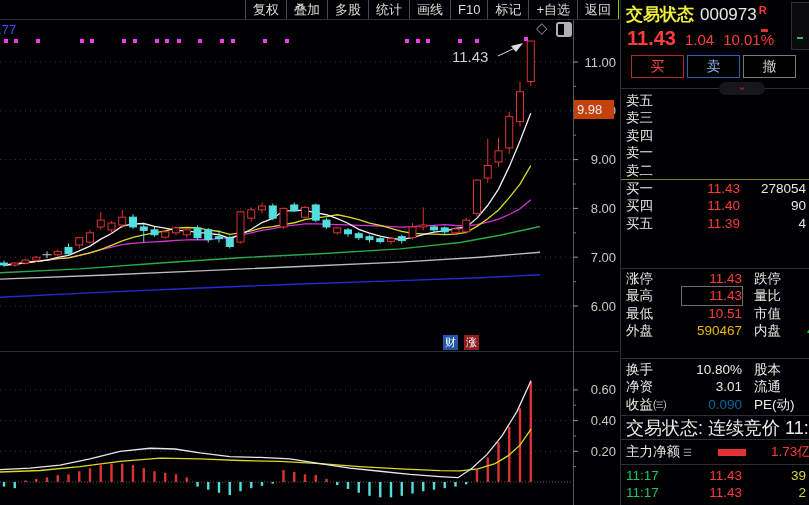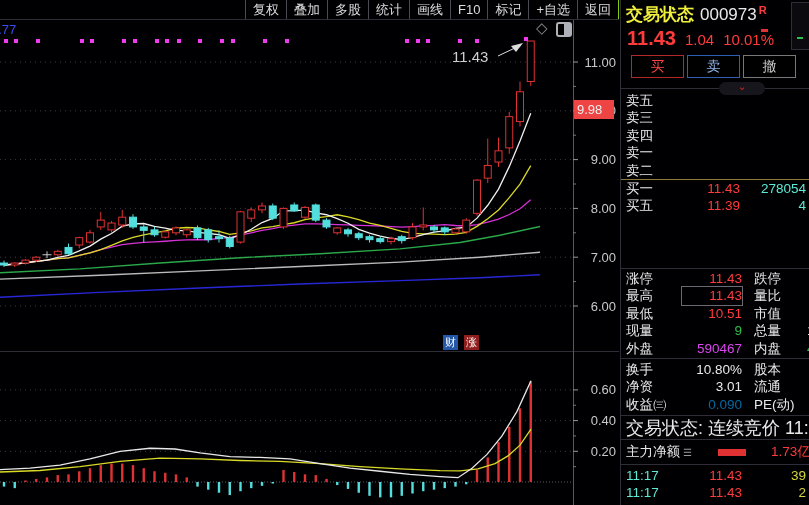--- a/index.html
+++ b/index.html
@@ -10,21 +10,21 @@
   
   #toolbar{position:absolute;top:0;right:190px;height:19px;display:flex;z-index:5;}
   .tb-item{color:#dcdcdc;font-size:13px;line-height:19px;padding:0 7px;
            border-left:1px solid #4a4a55;white-space:nowrap;cursor:default;}
   .tb-item:last-child{border-right:1px solid #84cc16;}
 
   
   #chart-svg{position:absolute;left:0;top:0;z-index:1;}
   #left-tag{position:absolute;left:-9px;top:22px;color:#3b4bf0;font-size:13px;z-index:2;}
   #price-badge{position:absolute;left:574px;top:100px;width:37px;height:19px;line-height:19px;
-               background:#ef4444;color:#ececec;font-size:13px;padding-left:3px;z-index:3;}
+               background:#c2410c;color:#ececec;font-size:13px;padding-left:3px;z-index:3;}
   .cbadge{position:absolute;width:15px;height:15px;line-height:15px;text-align:center;
           font-size:11px;color:#fff;z-index:3;}
   #badge-cai{left:443px;top:335px;background:#2457a8;}
   #badge-zhang{left:464px;top:335px;background:#8f1f1f;}
   #diamond-icon{position:absolute;left:536px;top:19px;color:#8a8a92;font-size:15px;z-index:3;}
   #panel-icon{position:absolute;left:556px;top:22px;width:12px;height:11px;
               border:2px solid #b0b0b8;border-radius:3px;z-index:3;}
   #panel-icon .half{position:absolute;right:0;top:0;width:6px;height:11px;background:#b0b0b8;}
 
   
@@ -49,42 +49,42 @@
   .tbtn.sell{border:1px solid #2f5fb3;color:#8fb3e8;}
   .tbtn.cancel{border:1px solid #787878;color:#c8c8c8;}
   #p-divider-a{top:88px;}
   #p-pill{position:absolute;left:98px;top:82px;width:46px;height:13px;background:#16161c;
           border-radius:7px;text-align:center;line-height:9px;color:#cc2222;font-size:11px;cursor:pointer;}
   #p-book{position:absolute;left:0;top:92px;width:189px;}
   .panel-row{position:relative;display:flex;height:17.4px;line-height:17.4px;
              font-size:13.5px;padding:0 4px 0 5px;white-space:nowrap;}
   .ob-label{width:42px;color:#e8e8e8;}
   .ob-price{width:72px;text-align:right;color:#ff3b3b;}
-  .ob-vol{flex:1;text-align:right;color:#5eead4;}
+  .ob-vol{flex:1;text-align:right;color:#e5e5e5;}
   #ob-sep{height:1px;background:#8a7a3a;margin:0;}
   .st-label{width:56px;color:#e8e8e8;}
   .st-value{width:60px;text-align:right;}
   .st-value.boxed{outline:1px solid #6a6a72;}
   .st-pair{margin-left:12px;color:#e8e8e8;}
   .st-pv{position:absolute;left:186px;}
   #p-div1{top:268px;} #p-stats1{position:absolute;left:0;top:270px;width:189px;}
   #p-div2{top:358px;} #p-stats2{position:absolute;left:0;top:361px;width:189px;}
   #p-div3{top:415px;}
   #p-status{position:absolute;left:5px;top:419px;height:19px;line-height:19px;
             font-size:18px;color:#e8e8e8;white-space:nowrap;}
   #p-status span{margin-right:5px;}
   #p-div4{top:439px;}
   #p-mainnet{position:absolute;left:5px;top:443px;height:18px;line-height:18px;width:184px;
              font-size:13.5px;color:#e8e8e8;white-space:nowrap;}
   #mn-icon{color:#999;font-size:10px;margin-left:3px;}
   #mn-bar{position:absolute;left:92px;top:6px;width:28px;height:7px;background:#e03232;}
   #mn-value{position:absolute;left:145px;color:#ff3b3b;}
   #p-div5{top:464px;}
   #p-ticks{position:absolute;left:0;top:467px;width:189px;}
-  .tk-time{width:46px;color:#5eead4;}
+  .tk-time{width:46px;color:#22c55e;}
   .tk-price{width:70px;text-align:right;color:#ff3b3b;}
   .tk-vol{flex:1;text-align:right;color:#d6d33c;}
 </style>
 </head>
 <body>
 
 <div id="app">
   <div id="toolbar">
       <div class="tb-item">复权</div>
       <div class="tb-item">叠加</div>
@@ -376,20 +376,25 @@
           <span class="ob-price"></span>
           <span class="ob-vol"></span>
         </div>
         <div id="ob-sep"></div>
         <div class="panel-row">
           <span class="ob-label">买一</span>
           <span class="ob-price">11.43</span>
           <span class="ob-vol">278054</span>
         </div>
         <div class="panel-row">
+          <span class="ob-label">买四</span>
+          <span class="ob-price">11.40</span>
+          <span class="ob-vol">90</span>
+        </div>
+        <div class="panel-row">
           <span class="ob-label">买五</span>
           <span class="ob-price">11.39</span>
           <span class="ob-vol">4</span>
         </div>
       </div>
     <div id="p-div1" class="pdiv"></div>
     <div id="p-stats1">
         <div class="panel-row">
           <span class="st-label">涨停</span>
           <span class="st-value" style="color: rgb(255, 59, 59);">11.43</span>
@@ -399,28 +404,22 @@
           <span class="st-label">最高</span>
           <span class="st-value boxed" style="color: rgb(255, 59, 59);">11.43</span>
           <span class="st-pair">量比</span>
         </div>
         <div class="panel-row">
           <span class="st-label">最低</span>
           <span class="st-value" style="color: rgb(255, 59, 59);">10.51</span>
           <span class="st-pair">市值</span>
         </div>
         <div class="panel-row">
-          <span class="st-label">现量</span>
-          <span class="st-value" style="color: rgb(47, 191, 79);">9</span>
-          <span class="st-pair">总量</span>
-          <span class="st-pv" style="color: rgb(232, 232, 232);">1</span>
-        </div>
-        <div class="panel-row">
           <span class="st-label">外盘</span>
-          <span class="st-value" style="color: #d946ef;">590467</span>
+          <span class="st-value" style="color: #eab308;">590467</span>
           <span class="st-pair">内盘</span>
           <span class="st-pv" style="color: rgb(47, 191, 79);">4</span>
         </div>
       </div>
     <div id="p-div2" class="pdiv"></div>
     <div id="p-stats2">
         <div class="panel-row">
           <span class="st-label">换手</span>
           <span class="st-value" style="color: rgb(232, 232, 232);">10.80%</span>
           <span class="st-pair">股本</span>

